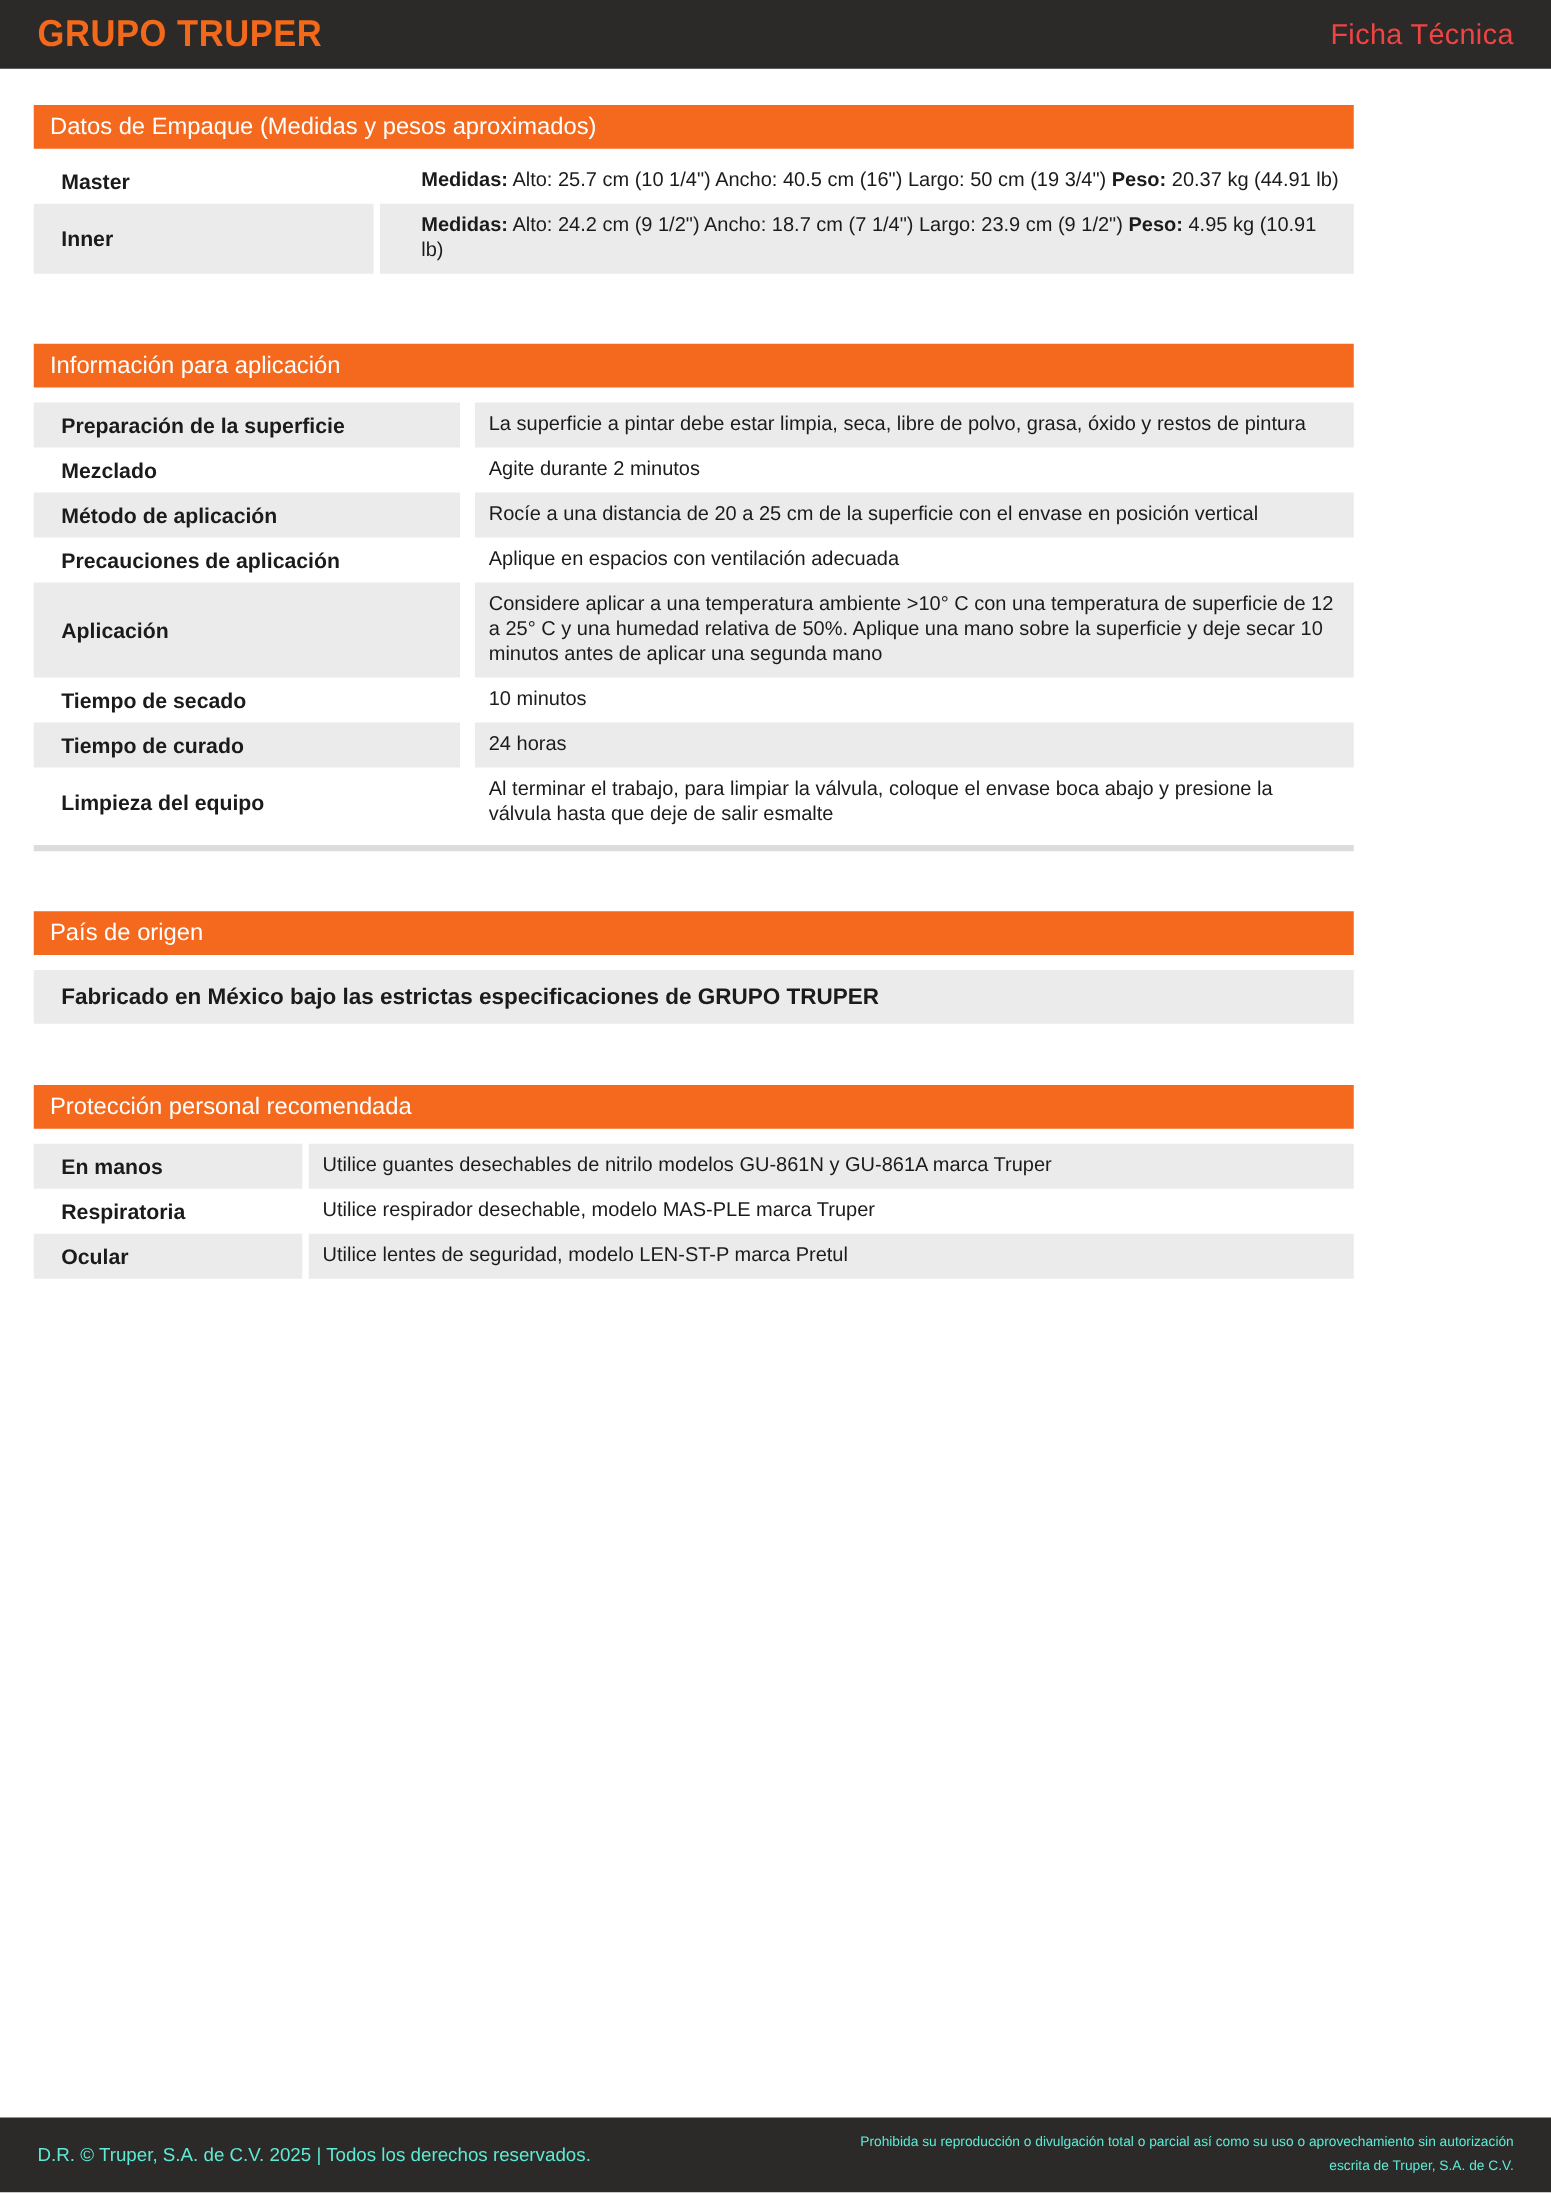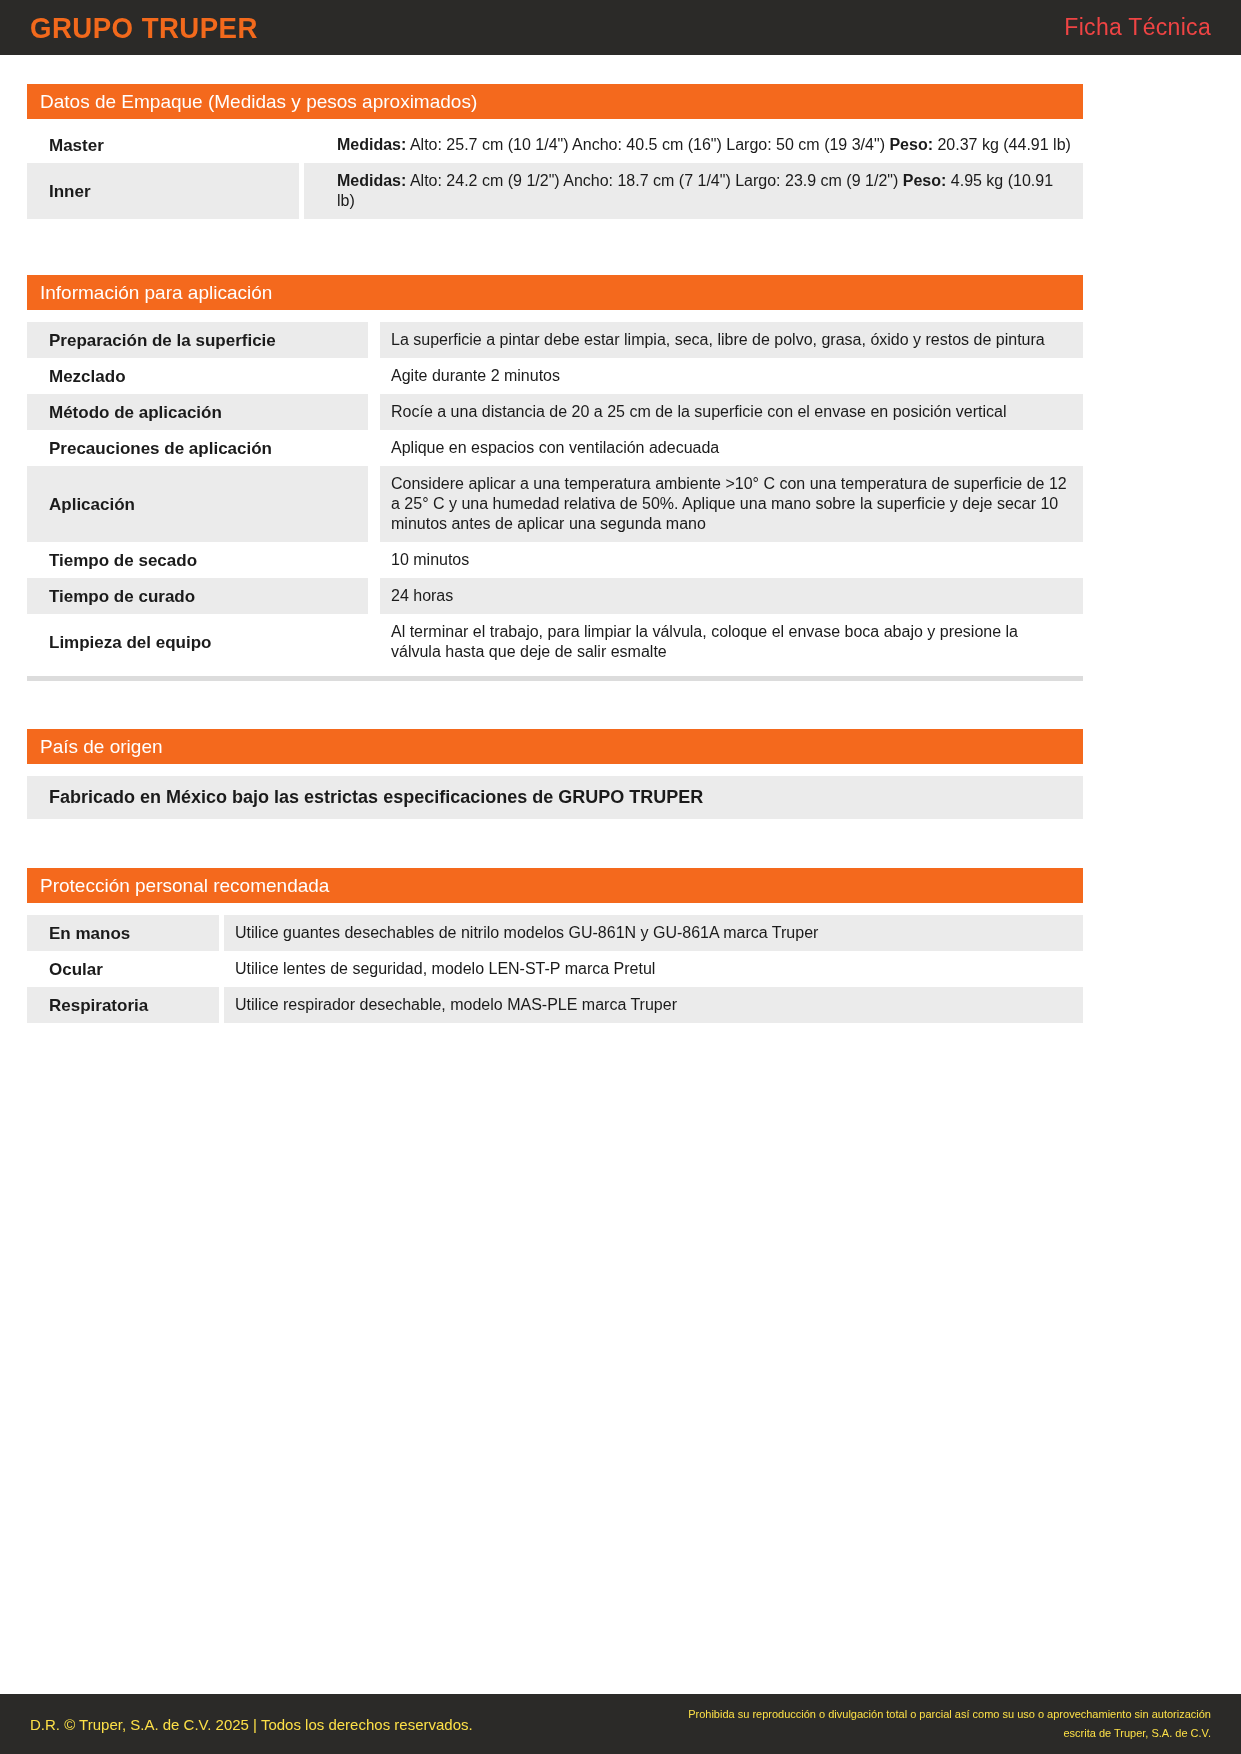--- a/index.html
+++ b/index.html
@@ -58,32 +58,32 @@
   .t2 .gap{width:12px;}
   .t2 .row:nth-child(odd) .cell{background:#ebebeb;}
 
   
   .origen-row{
     background:#ebebeb;font-weight:bold;font-size:18px;
     padding:11px 12px 11px 22px;box-sizing:border-box;
   }
 
   
-  .t4 .lbl{width:192px;}
+  .t4 .lbl{width:215px;}
   .t4 .gap{width:5px;}
   .t4 .val{}
   .t4 .row:nth-child(odd) .cell{background:#ebebeb;}
 
   .divider{height:5px;background:#dcdcdc;margin-top:6px;}
 
   
   .footer{
     position:absolute;left:0;bottom:0;width:100%;height:60px;background:#2b2a28;
     display:flex;align-items:center;justify-content:space-between;
-    padding:0 30px;box-sizing:border-box;color:#fde047;
+    padding:0 30px;box-sizing:border-box;color:#5eead4;
   }
   .footer-left{font-size:15px;}
   .footer-right{font-size:11px;line-height:19px;text-align:right;max-width:545px;}
 </style>
 </head>
 <body>
 
 <div class="topbar">
   <div class="logo">GRUPO TRUPER</div>
   <div class="doc-title">Ficha Técnica</div>
@@ -178,31 +178,31 @@
   <div class="band b4">Protección personal recomendada</div>
   <div class="tbl t4">
     <div class="row">
       <div class="lbl cell">En manos</div>
       <div class="gap"></div>
       <div class="val cell">
           <div>Utilice guantes desechables de nitrilo modelos GU-861N y GU-861A marca Truper</div>
         </div>
     </div>
     <div class="row">
+      <div class="lbl cell">Respiratoria</div>
+      <div class="gap"></div>
+      <div class="val cell">
+          <div>Utilice respirador desechable, modelo MAS-PLE marca Truper</div>
+        </div>
+    </div>
+    <div class="row">
       <div class="lbl cell">Ocular</div>
       <div class="gap"></div>
       <div class="val cell">
           <div>Utilice lentes de seguridad, modelo LEN-ST-P marca Pretul</div>
-        </div>
-    </div>
-    <div class="row">
-      <div class="lbl cell">Respiratoria</div>
-      <div class="gap"></div>
-      <div class="val cell">
-          <div>Utilice respirador desechable, modelo MAS-PLE marca Truper</div>
         </div>
     </div>
   </div>
 
 </div>
 
 <div class="footer">
   <div class="footer-left">D.R. © Truper, S.A. de C.V. 2025 | Todos los derechos reservados.</div>
   <div class="footer-right">Prohibida su reproducción o divulgación total o parcial así como su uso o aprovechamiento sin autorización escrita de Truper, S.A. de C.V.</div>
 </div>

